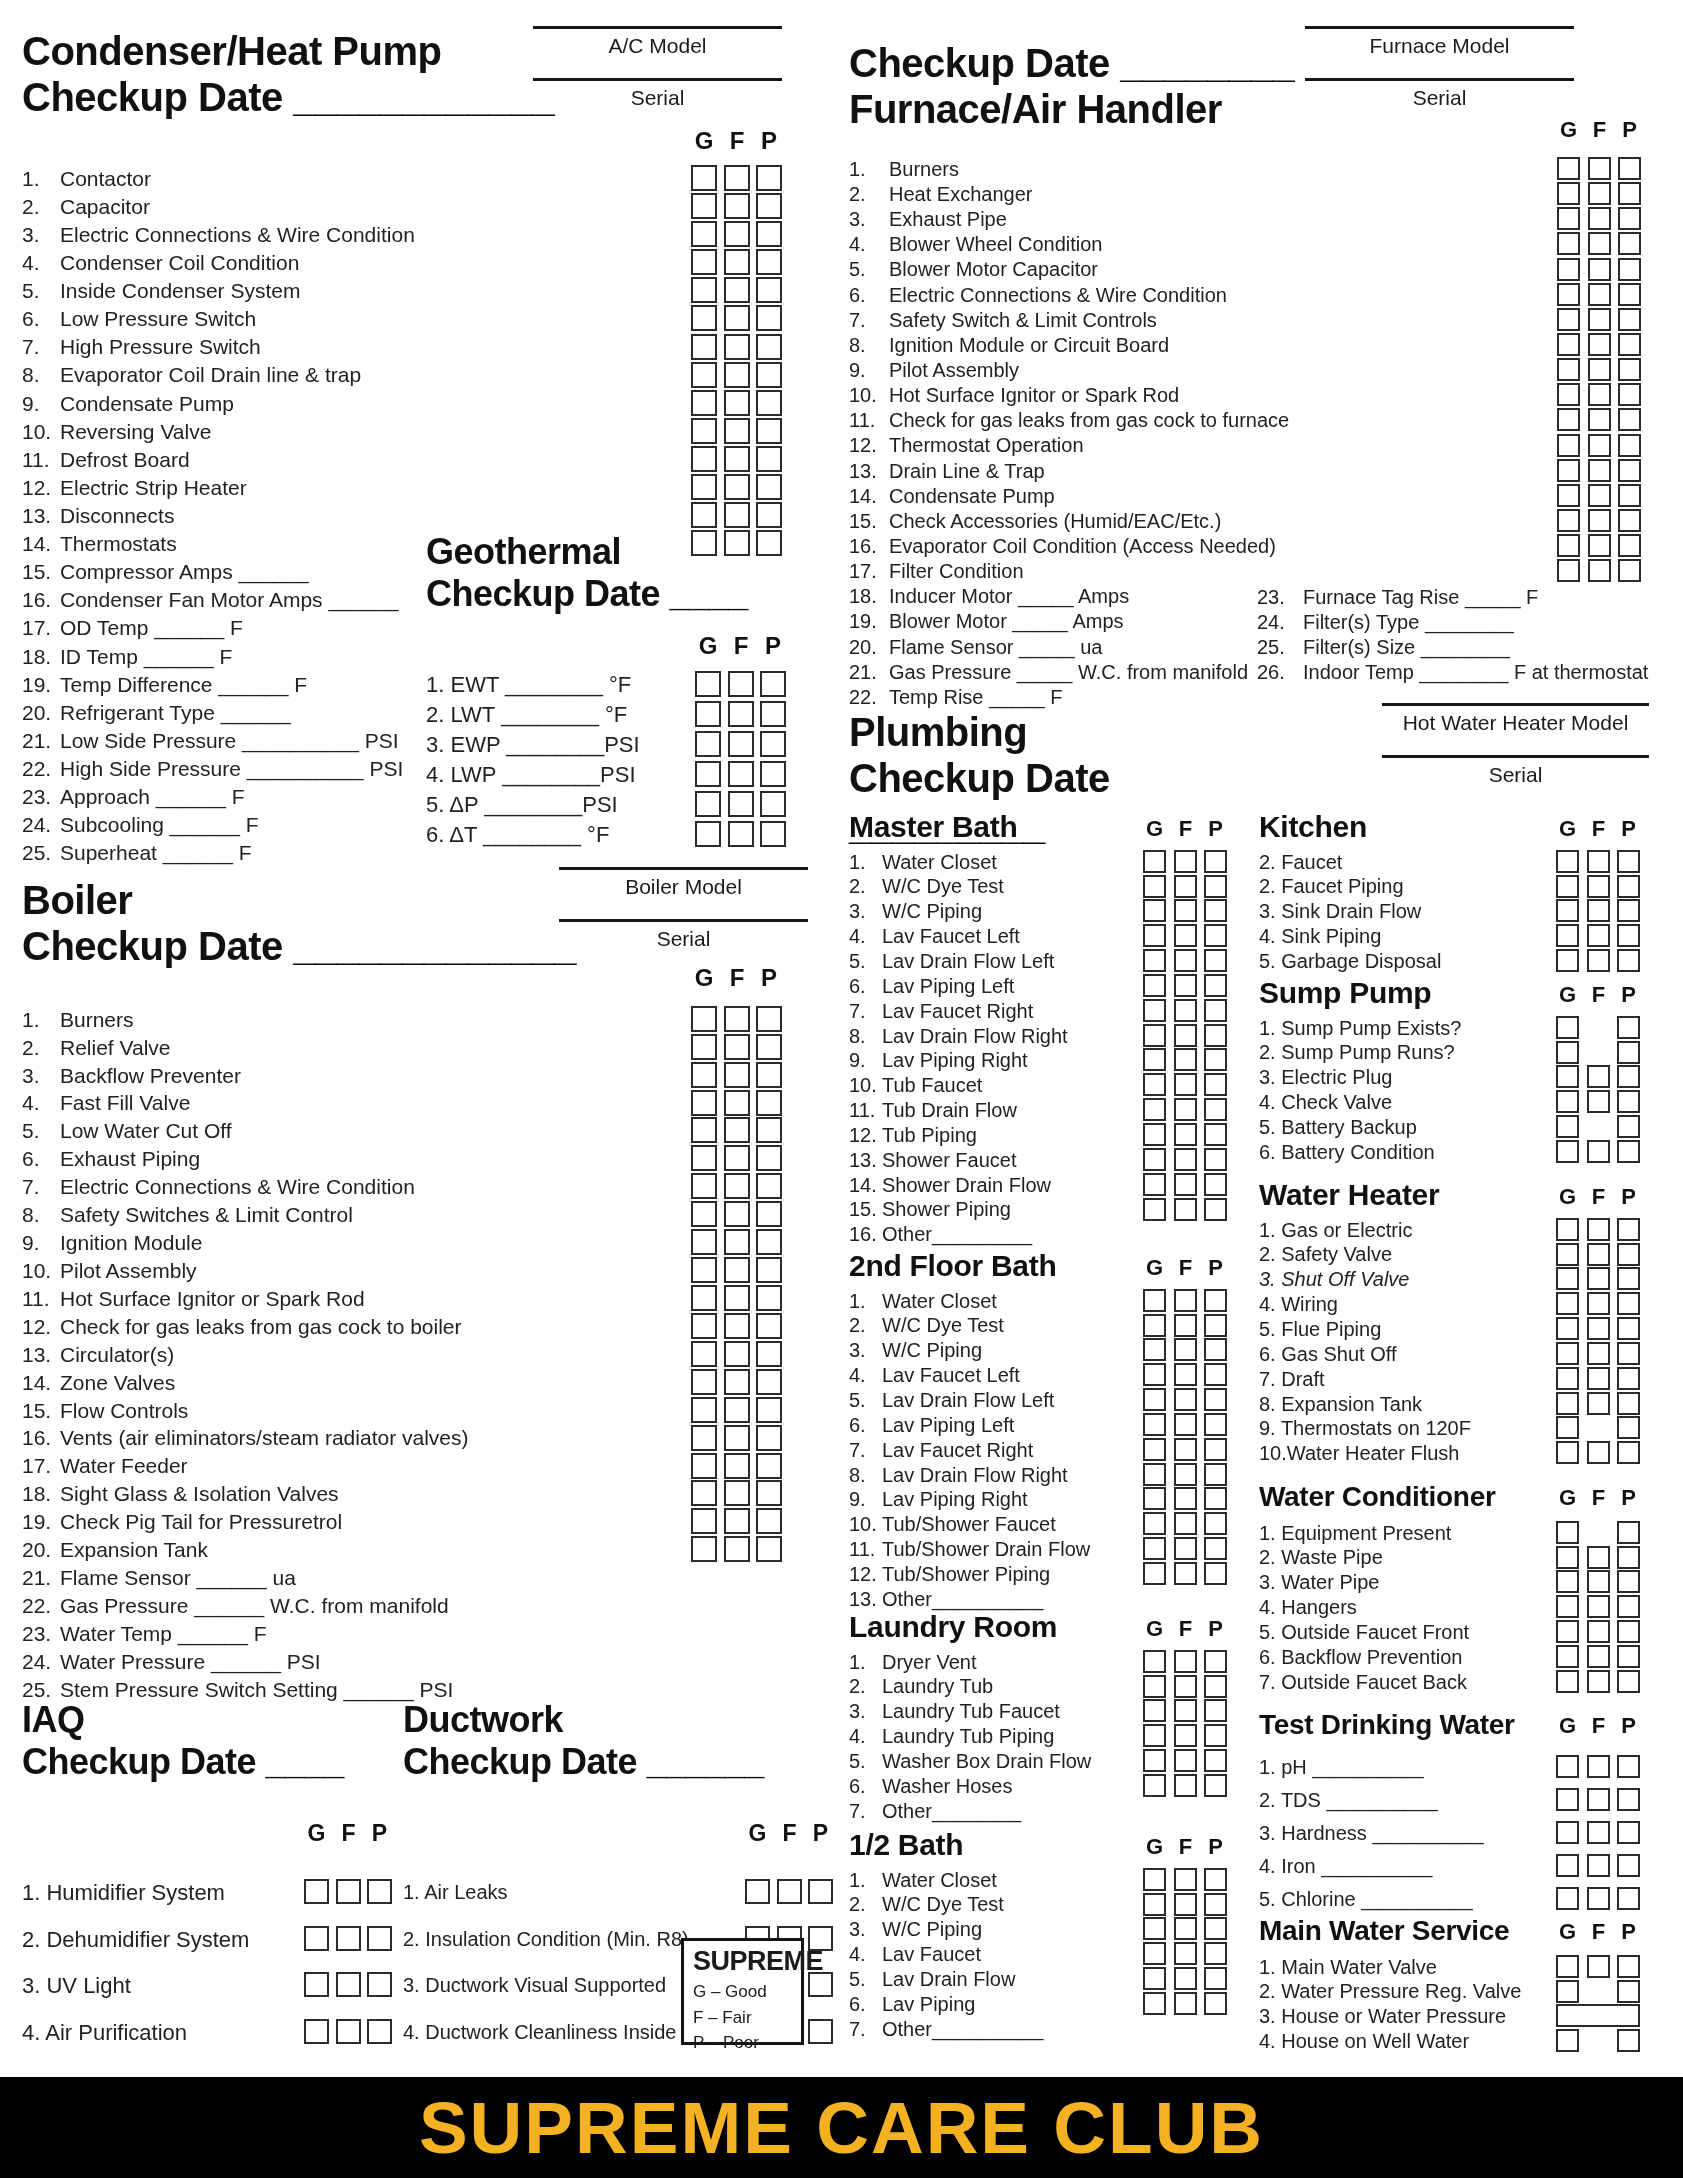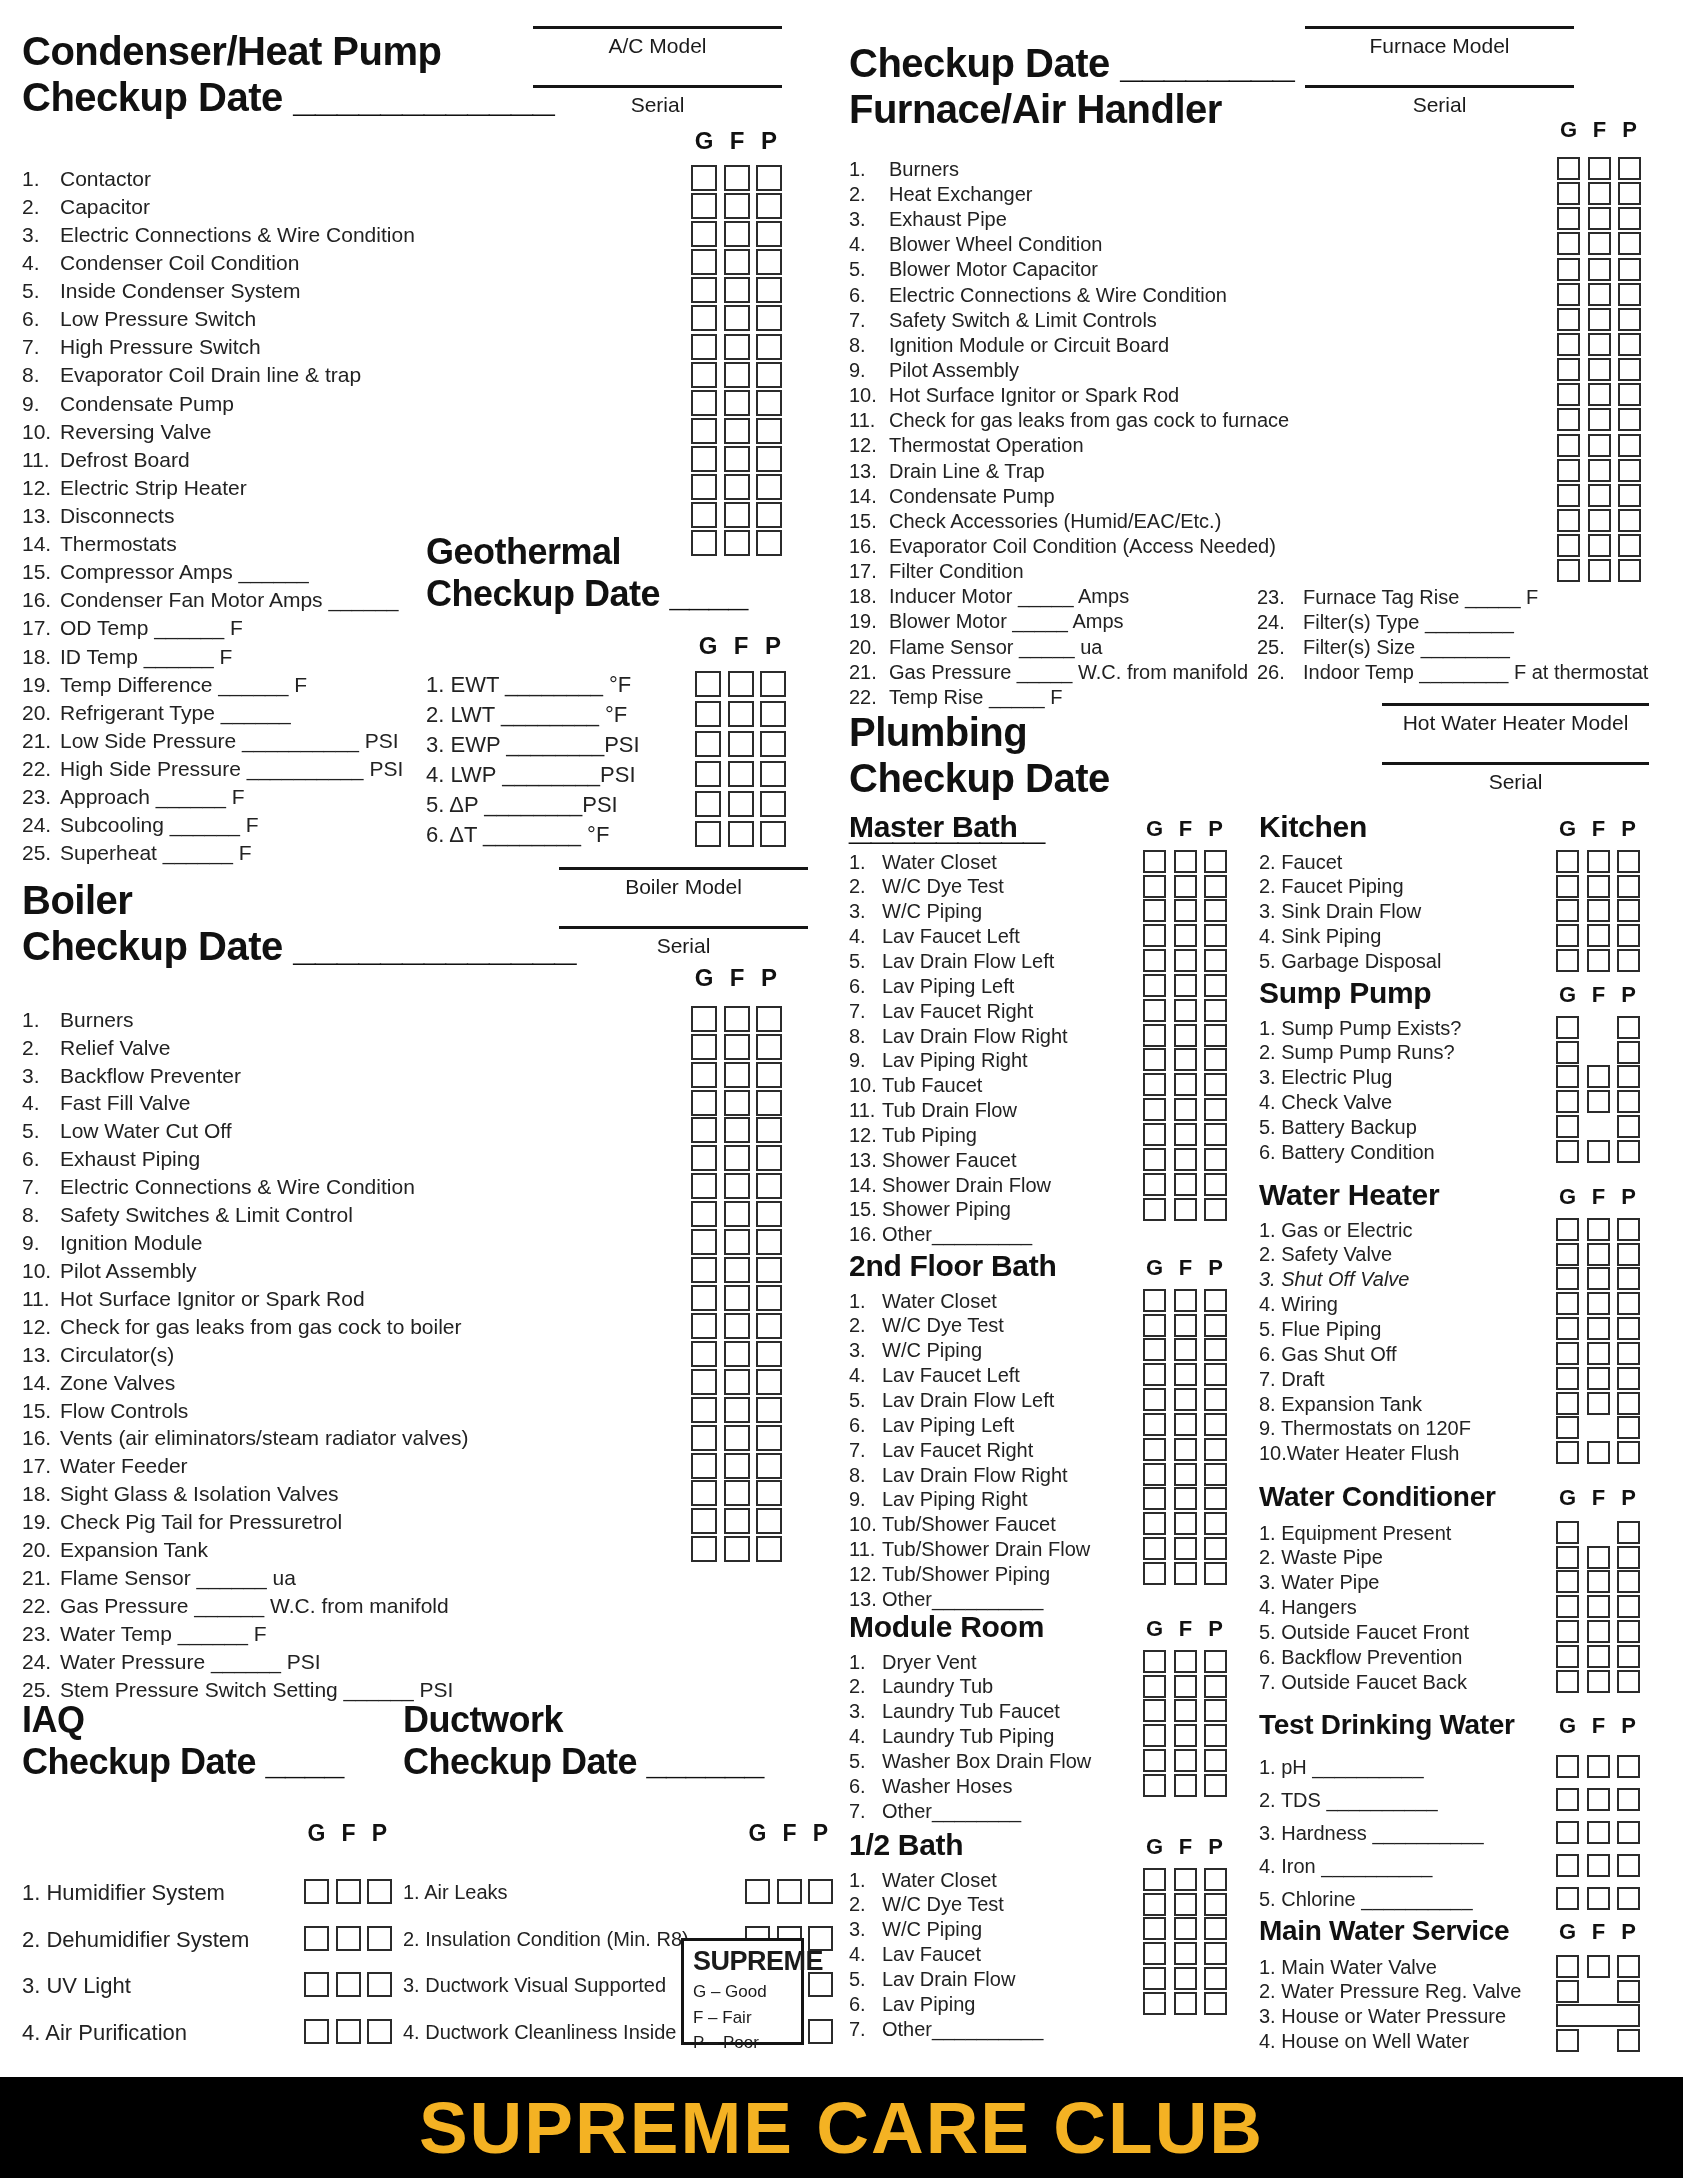--- a/index.html
+++ b/index.html
@@ -9,21 +9,21 @@
   .title{font-weight:700;line-height:1.16;letter-spacing:-0.5px;color:#111;}
   .hdr{font-weight:700;letter-spacing:-0.3px;color:#111;white-space:nowrap;}
   .row{position:absolute;white-space:nowrap;color:#222;}
   .num{display:inline-block;}
   .cbg{position:absolute;}
   .cb{position:absolute;top:0;border:2.6px solid #2b2b2b;background:#fff;box-sizing:border-box;}
   .gfp{position:absolute;height:26px;}
   .gfp span{position:absolute;top:0;text-align:center;font-weight:700;color:#111;}
   .model-block{position:absolute;}
   .model-line{border-top:3.2px solid #161616;width:100%;}
-  .model-label{text-align:center;font-size:21px;color:#1b1b1b;padding:5px 0 27px;}
+  .model-label{text-align:center;font-size:21px;color:#1b1b1b;padding:5px 0 20px;}
   .legend{position:absolute;border:3.5px solid #141414;background:#fff;box-sizing:border-box;}
   .legend-title{font-weight:700;font-size:27px;padding:5px 9px 2px;letter-spacing:-0.5px;}
   .legend-entry{font-size:17px;padding:0 9px;line-height:1.5;}
   .footer{position:absolute;background:#000;display:flex;align-items:center;justify-content:center;}
   .footer-text{font-weight:700;font-size:73px;letter-spacing:2px;}
 </style>
 </head>
 <body>
 
 <div id="page">
@@ -712,21 +712,21 @@
       </div>
       <div class="row" style="left: 0px; top: 313px; height: 25px; line-height: 25px; font-size: 20px;"><span class="num" style="width: 33px;">12.</span><span class="lab">Tub/Shower Piping</span></div>
       <div class="cbg" style="width: 84px; height: 23px; left: 294px; top: 313px;">
         <div class="cb" style="left: 0px; width: 23px; height: 23px;"></div>
         <div class="cb" style="left: 31px; width: 23px; height: 23px;"></div>
         <div class="cb" style="left: 61px; width: 23px; height: 23px;"></div>
       </div>
       <div class="row" style="left: 0px; top: 338px; height: 25px; line-height: 25px; font-size: 20px;"><span class="num" style="width: 33px;">13.</span><span class="lab">Other__________</span></div>
     </div>
     <div class="section" style="left: 849px; top: 1610px; width: 396px;">
-      <div class="hdr" style="font-size: 30px;">Module Room</div>
+      <div class="hdr" style="font-size: 30px;">Laundry Room</div>
       <div class="gfp" style="left: 294px; top: 6px; width: 84px;">
         <span style="left: 0px; width: 23px; font-size: 22px;">G</span>
         <span style="left: 31px; width: 23px; font-size: 22px;">F</span>
         <span style="left: 61px; width: 23px; font-size: 22px;">P</span>
       </div>
       <div class="row" style="left: 0px; top: 40px; height: 25px; line-height: 25px; font-size: 20px;"><span class="num" style="width: 33px;">1.</span><span class="lab">Dryer Vent</span></div>
       <div class="cbg" style="width: 84px; height: 23px; left: 294px; top: 40px;">
         <div class="cb" style="left: 0px; width: 23px; height: 23px;"></div>
         <div class="cb" style="left: 31px; width: 23px; height: 23px;"></div>
         <div class="cb" style="left: 61px; width: 23px; height: 23px;"></div>

